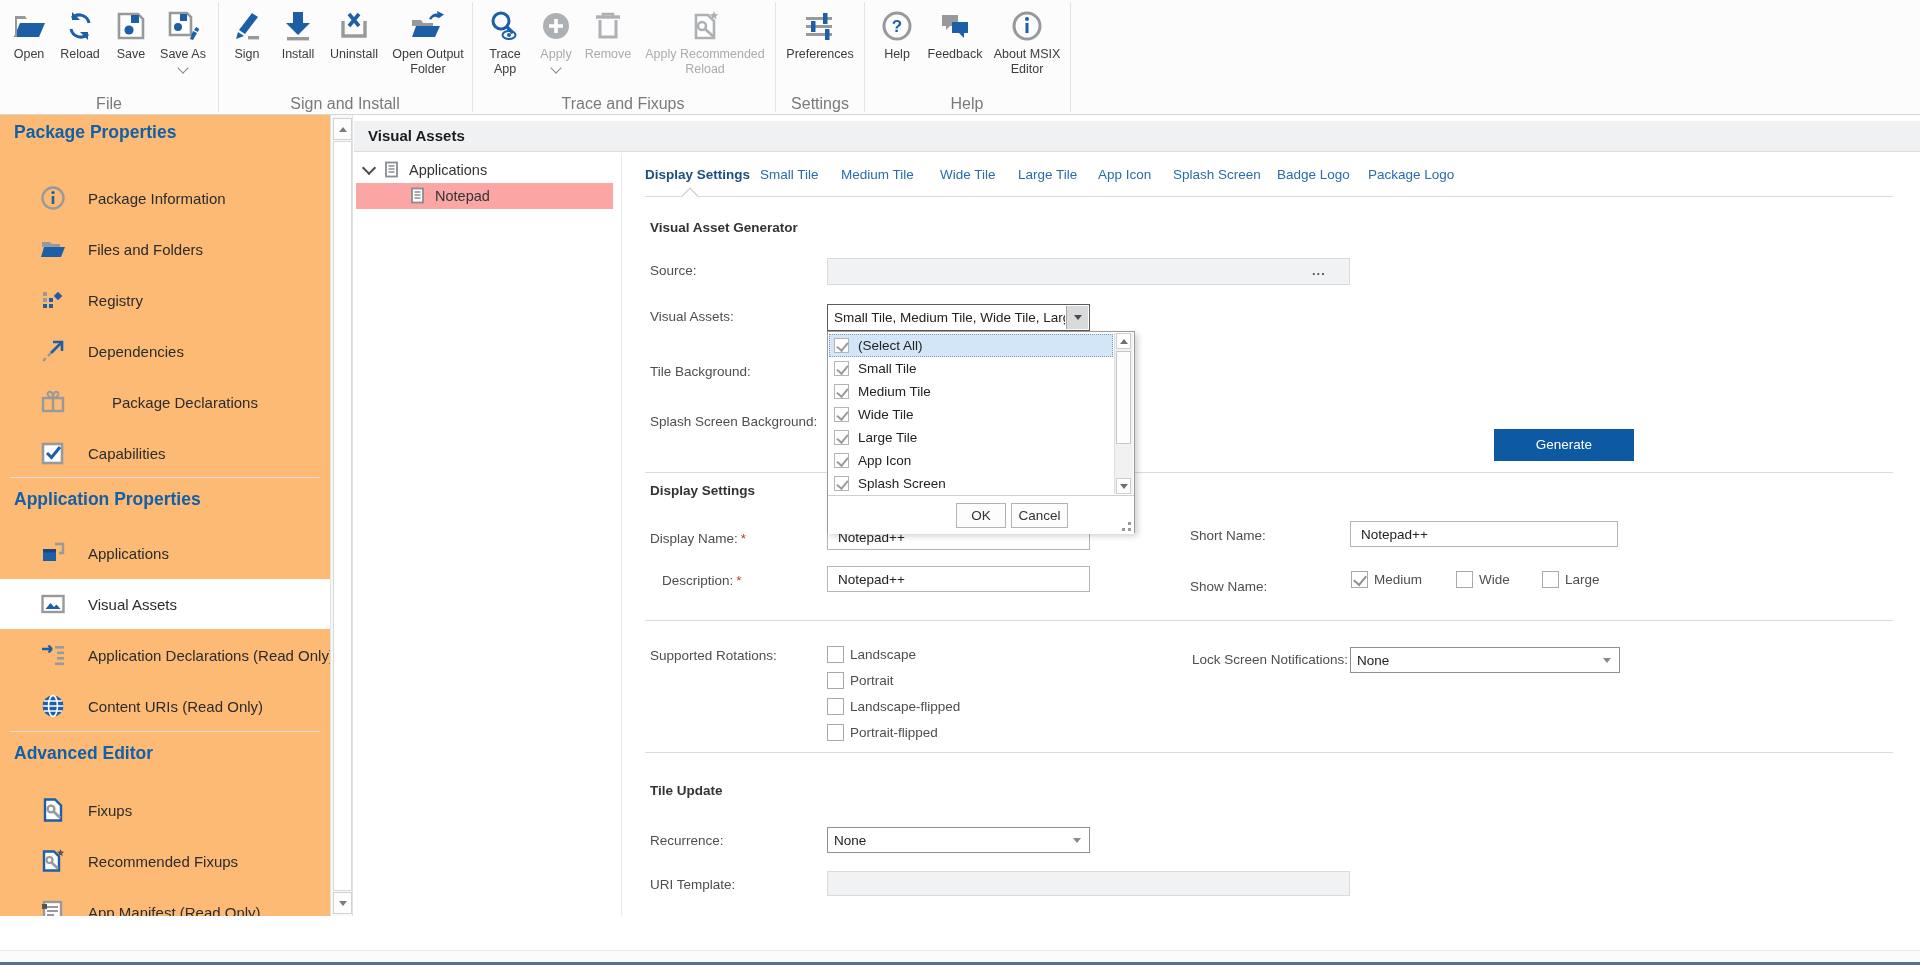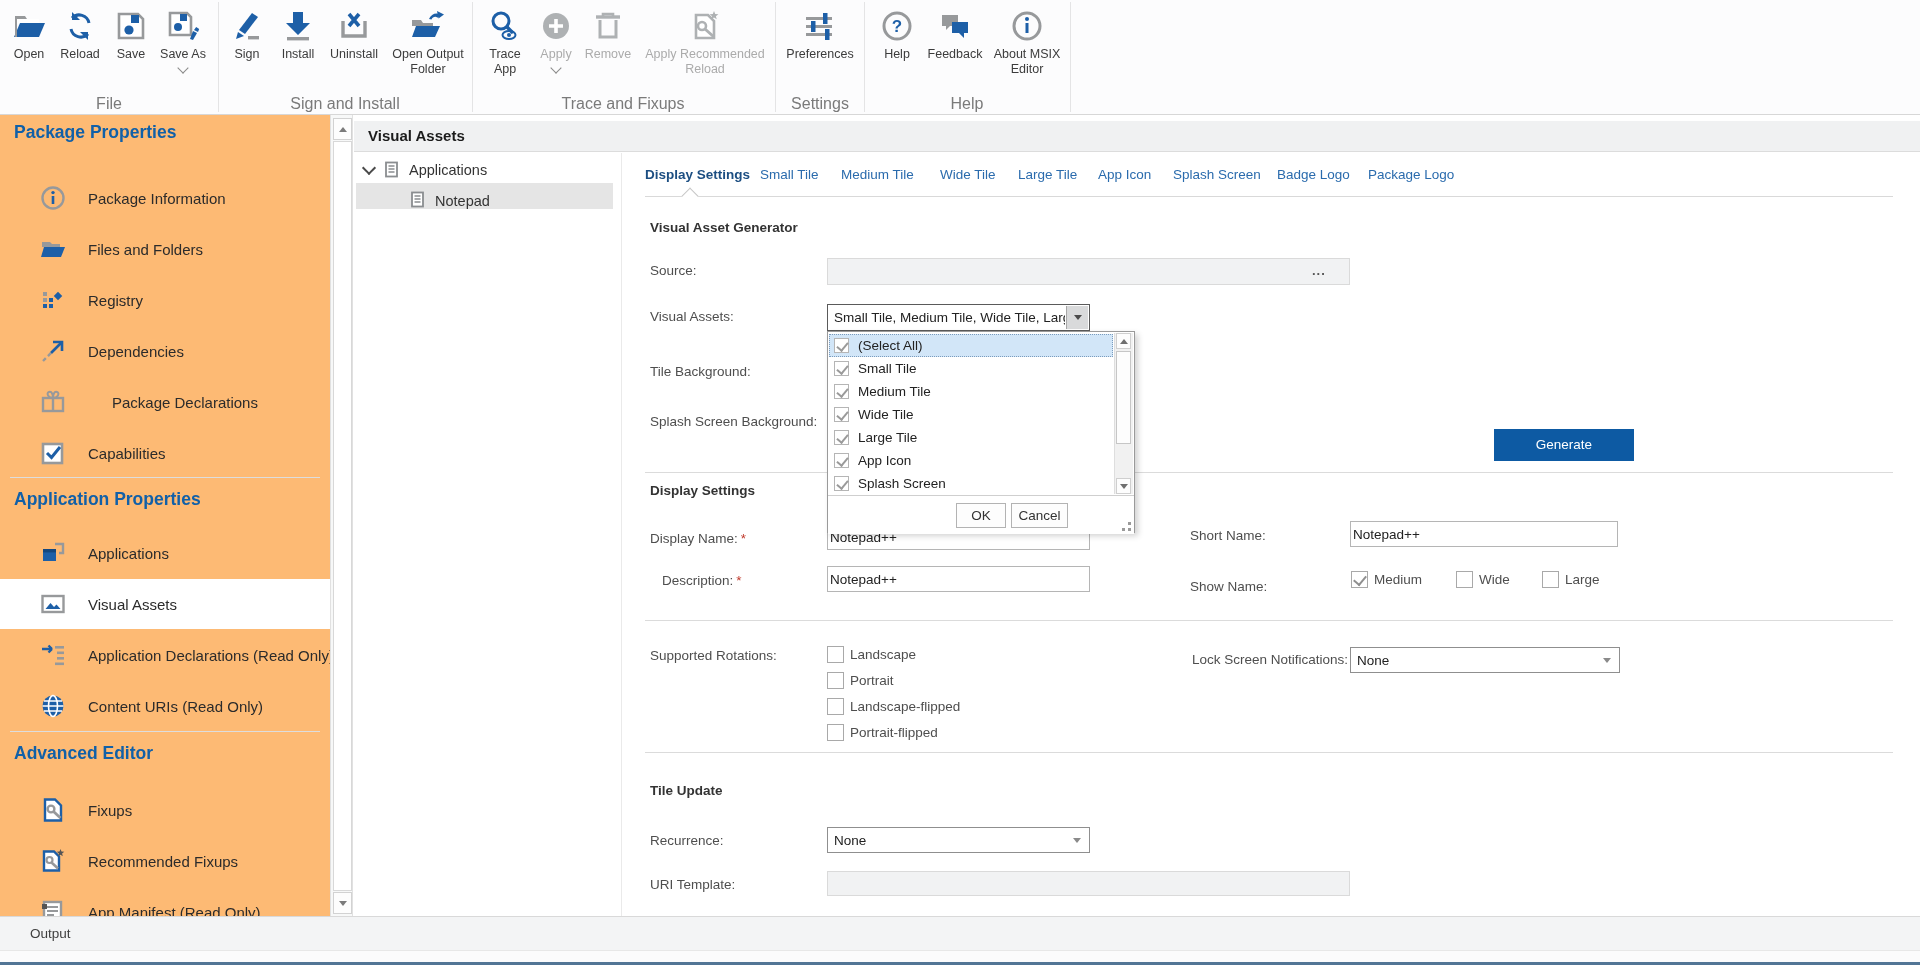--- a/index.html
+++ b/index.html
@@ -27,34 +27,34 @@
   .sbtn{position:absolute;left:2px;width:17px;height:20px;background:#fdfdfd;border:1px solid #d2d2d2;display:flex;align-items:center;justify-content:center;}
   .sthumb{position:absolute;left:2px;width:17px;background:#ffffff;border:1px solid #d8d8d8;}
   .tri-up{width:0;height:0;border-left:4px solid transparent;border-right:4px solid transparent;border-bottom:5px solid #7b7b7b;}
   .tri-down{width:0;height:0;border-left:4px solid transparent;border-right:4px solid transparent;border-top:5px solid #7b7b7b;}
   
   .main{position:absolute;left:354px;top:115px;width:1566px;height:801px;background:#fff;}
   .main-header{position:absolute;left:0;top:6px;width:100%;height:31px;background:#f0f1f2;border-bottom:1px solid #dcdcdc;box-sizing:border-box;}
   .main-title{margin-left:14px;line-height:30px;font-size:15px;font-weight:bold;color:#1b1b1b;}
   .tree{position:absolute;left:0;top:38px;width:268px;height:763px;background:#fff;border-right:1px solid #eaeaea;box-sizing:border-box;}
   .trow{position:absolute;height:26px;display:flex;align-items:center;}
-  .trow.sel{background:#e5e5e5;align-items:flex-end;}
+  .trow.sel{background:#fca5a5;}
   .chev-down{width:8px;height:8px;border-right:2px solid #4a4a4a;border-bottom:2px solid #4a4a4a;transform:rotate(45deg);margin-top:-4px;}
   .tlabel{font-size:14.5px;color:#333;margin-left:9px;}
   
   .tab{position:absolute;top:52px;font-size:13.5px;color:#2a6bad;cursor:default;white-space:nowrap;}
   .tab.active{font-weight:bold;color:#1c4e82;}
   .tabline{position:absolute;left:291px;top:81px;width:1248px;height:1px;background:#d9d9d9;}
   .notch{position:absolute;left:330px;top:75px;width:11px;height:11px;background:#fff;border-left:1px solid #c6c6c6;border-top:1px solid #c6c6c6;transform:rotate(45deg);}
   
   .fheading{position:absolute;font-size:13.5px;font-weight:bold;color:#333;}
   .flabel{position:absolute;font-size:13.5px;color:#4e4e4e;white-space:nowrap;}
   .req{color:#c0392b;margin-left:3px;}
   .fdivider{position:absolute;left:291px;width:1248px;height:1px;background:#dbdbdb;}
-  .tinput{position:absolute;border:1px solid #b5b5b5;background:#fff;font:inherit;font-size:13.5px;color:#222;padding:0 2px;box-sizing:border-box;outline:none;}
+  .tinput{position:absolute;border:1px solid #b5b5b5;background:#fff;font:inherit;font-size:13.5px;color:#222;padding:0 10px;box-sizing:border-box;outline:none;}
   .tinput.dis{background:#f1f2f3;border-color:#dadada;}
   .browse{position:absolute;font-weight:bold;color:#555;letter-spacing:1px;font-size:13px;cursor:default;}
   .combo{position:absolute;border:1px solid #8f8f8f;background:#fff;box-sizing:border-box;display:flex;align-items:center;padding-left:6px;}
   .combo .val{flex:1;font-size:13.5px;color:#222;white-space:nowrap;overflow:hidden;}
   .combo .tri-sm{width:0;height:0;border-left:4px solid transparent;border-right:4px solid transparent;border-top:5px solid #8a8a8a;margin-right:8px;}
   .combo.open{border-color:#5a5a5a;}
   .dbtn{position:absolute;right:1px;top:1px;bottom:1px;width:21px;background:#d9dadb;border-left:1px solid #a8a8a8;display:flex;align-items:center;justify-content:center;}
   .dbtn .tri{width:0;height:0;border-left:4px solid transparent;border-right:4px solid transparent;border-top:5px solid #4a4a4a;}
   
   .cb{position:absolute;width:17px;height:17px;border:1px solid #a9a9a9;background:#fff;box-sizing:border-box;}
@@ -615,18 +615,15 @@
           </div>
       </div>
       <div class="dfooter">
         <div class="pbtn" style="left:128px;width:50px;">OK</div>
         <div class="pbtn" style="left:183px;width:57px;">Cancel</div>
         <span class="grip"></span>
       </div>
     </div>
   </div>
 
-  <div class="output-bar">
-    <div class="output-label">Output</div>
-  </div>
   <div class="substrip"></div>
   <div class="bottom-line"></div>
 </div>
 
 </body></html>

